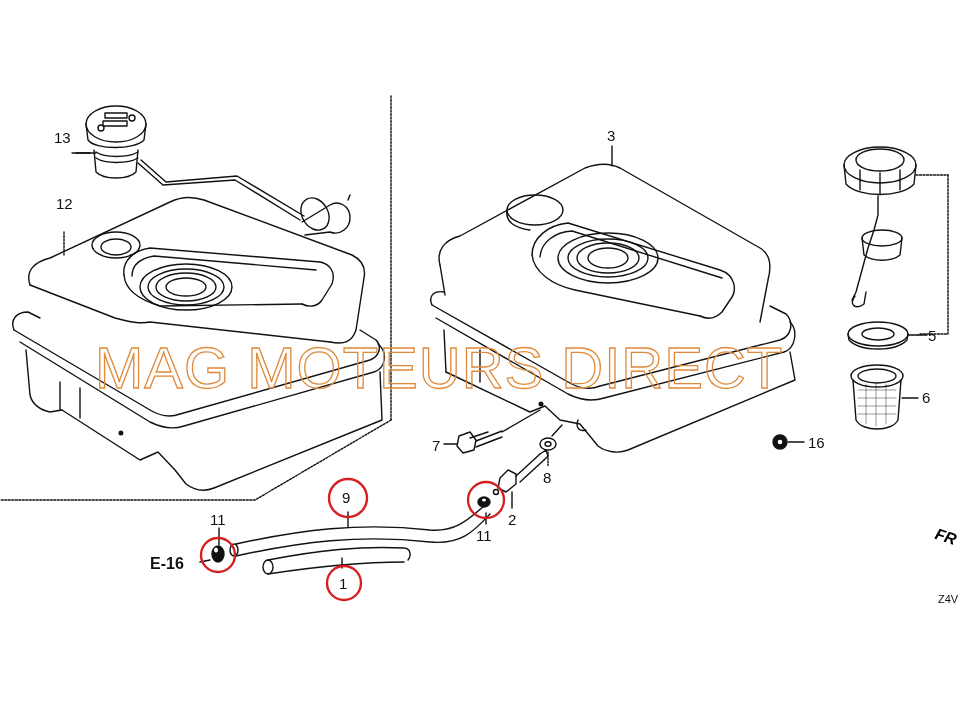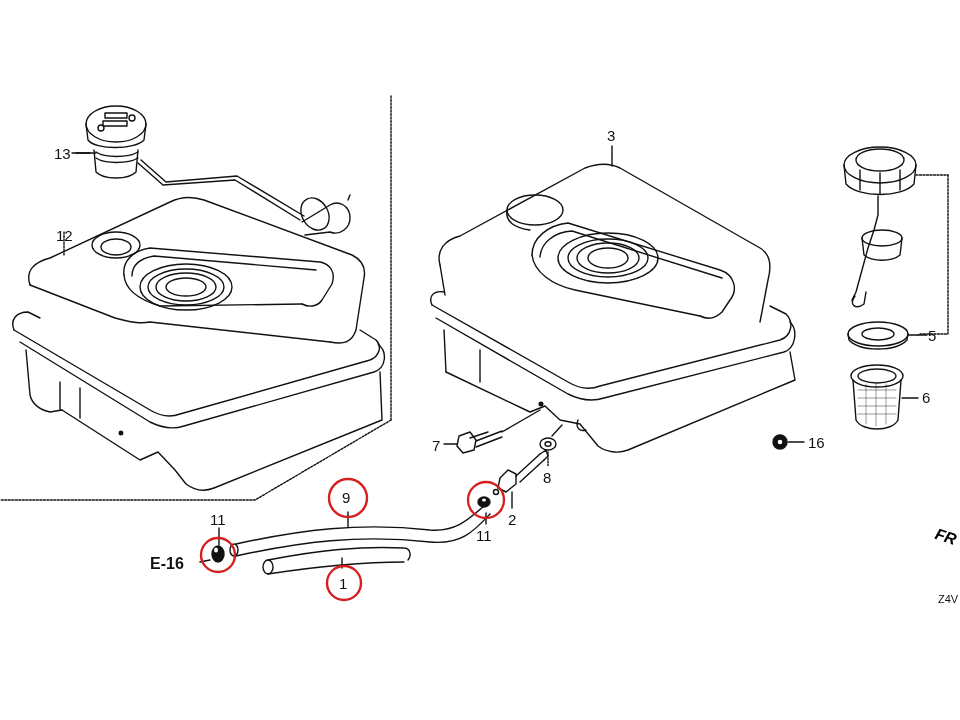--- a/index.html
+++ b/index.html
@@ -193,23 +193,24 @@
   </g>
 
   <g fill="none" stroke="#d42020" stroke-width="2.4">
     <circle cx="218" cy="555" r="17"></circle>
     <circle cx="348" cy="498" r="19"></circle>
     <circle cx="486" cy="500" r="18"></circle>
     <circle cx="344" cy="583" r="17"></circle>
   </g>
 </svg>
 
-
-<span class="lbl" style="left:54px;top:146px;">13</span>
-<span class="lbl" style="left:56px;top:228px;">12</span>
+<div class="watermark">MAG MOTEURS DIRECT</div>
+
+<span class="lbl" style="left:54px;top:130px;">13</span>
+<span class="lbl" style="left:56px;top:196px;">12</span>
 <span class="lbl" style="left:607px;top:128px;">3</span>
 <span class="lbl" style="left:928px;top:328px;">5</span>
 <span class="lbl" style="left:922px;top:390px;">6</span>
 <span class="lbl" style="left:432px;top:438px;">7</span>
 <span class="lbl" style="left:808px;top:435px;">16</span>
 <span class="lbl" style="left:543px;top:470px;">8</span>
 <span class="lbl" style="left:508px;top:512px;">2</span>
 <span class="lbl" style="left:342px;top:490px;">9</span>
 <span class="lbl" style="left:210px;top:512px;">11</span>
 <span class="lbl" style="left:476px;top:528px;">11</span>

